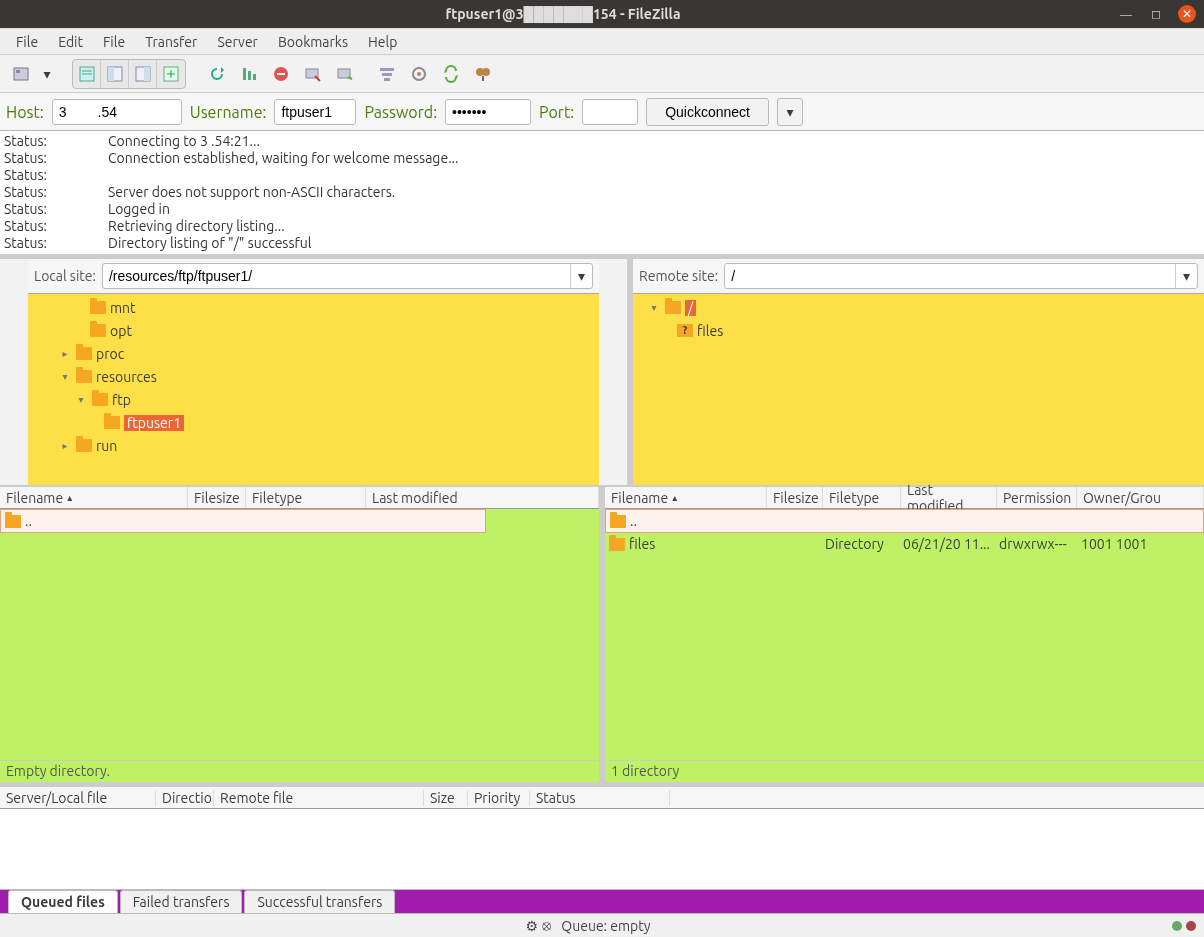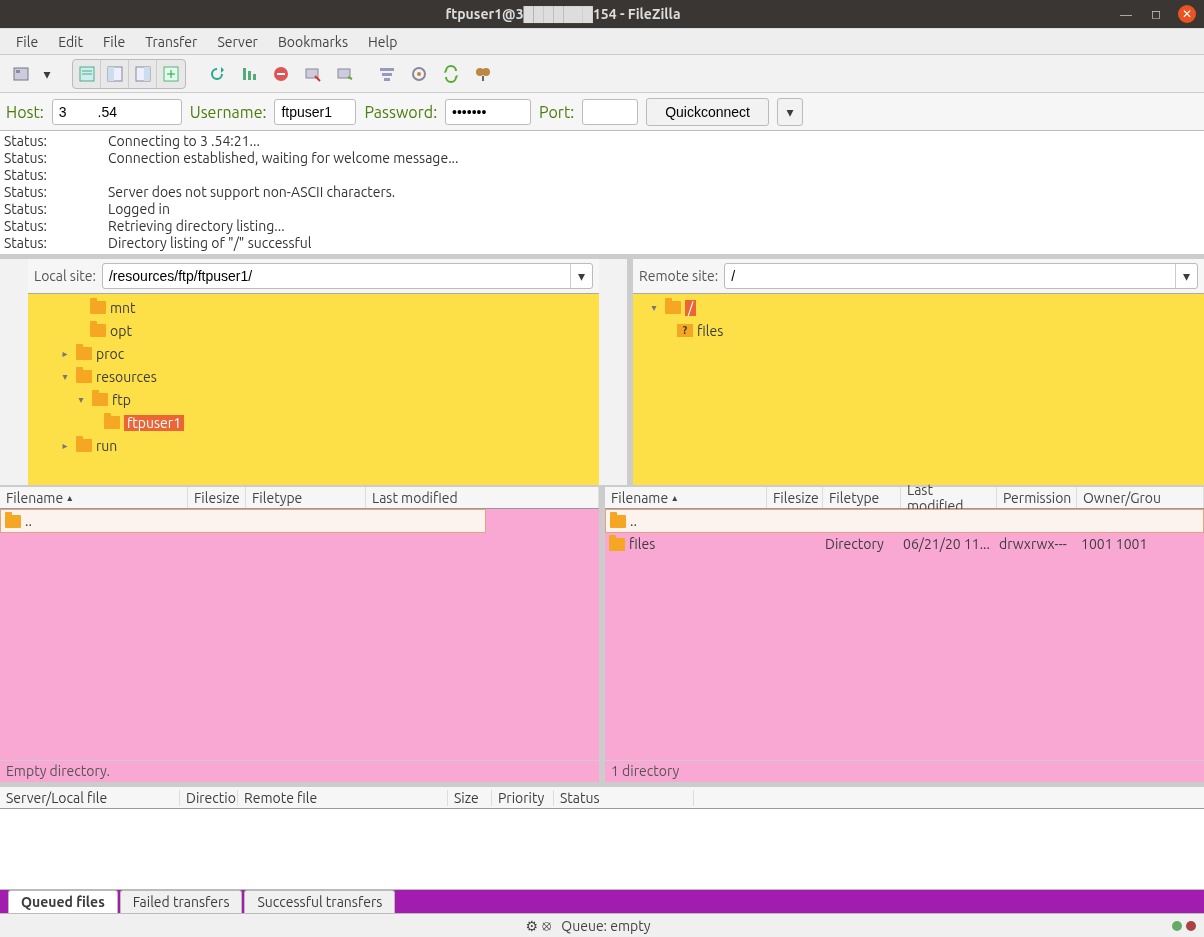--- a/index.html
+++ b/index.html
@@ -52,21 +52,21 @@
 .tree { flex:1; overflow:auto; padding:2px 2px; font-size:14px;}
 .tree-row { display:flex; align-items:center; height:23px; gap:4px; cursor:pointer;}
 .chev { width:14px; display:inline-flex; justify-content:center; color:#777; font-size:10px;}
 .folder-icon { width:16px; height:13px; background:#f5a623; border-radius:1px; position:relative; display:inline-block; }
 .folder-icon::before { content:""; position:absolute; top:-3px; left:0; width:7px; height:3px; background:#f5a623; border-radius:1px 1px 0 0;}
 .folder-q { width:16px; height:13px; background:#f5a623; display:inline-flex; align-items:center; justify-content:center; font-size:10px; font-weight:bold; color:#333;}
 .sel { background:#eb6536; color:#fff; padding:0 3px;}
 
 
 .filesplit { display:flex; flex:1; min-height:0; border-bottom:5px solid #ccc;}
-.listpane { flex:1; display:flex; flex-direction:column; background:#f9a8d4;}
+.listpane { flex:1; display:flex; flex-direction:column; background:#bef264;}
 .listpane + .listpane { border-left:6px solid #ccc;}
 .listhead { display:flex; border-bottom:1px solid #999; background:#f6f6f6; font-size:14px; color:#444; height:22px; align-items:center;}
 .listhead .col { padding:0 6px; border-right:1px solid #ddd; height:100%; display:flex; align-items:center; gap:4px; cursor:pointer;}
 .listbody { flex:1; overflow:auto; position:relative;}
 .listrow { display:flex; align-items:center; height:22px; font-size:14px;}
 .listrow.selected { outline:1px solid #e8a07f; background:#fdf3ee;}
 .statusline { border-top:1px solid #ccc; padding:2px 6px; color:#555; font-size:14px; height:22px;}
 
 
 .queue { height:102px; background:#fff; display:flex; flex-direction:column;}
@@ -363,21 +363,21 @@
         <div style="width:82px">drwxrwx---</div>
         <div style="flex:1">1001 1001</div>
       </div>
     </div>
     <div class="statusline">1 directory</div>
   </div>
 </div>
 
 <div class="queue">
   <div class="queuehead">
-    <div class="col" style="width:180px">Server/Local file</div>
+    <div class="col" style="width:156px">Server/Local file</div>
     <div class="col" style="width:58px">Directio</div>
     <div class="col" style="width:210px">Remote file</div>
     <div class="col" style="width:44px">Size</div>
     <div class="col" style="width:62px">Priority</div>
     <div class="col" style="width:140px">Status</div>
   </div>
   <div class="queuebody"></div>
 </div>
 
 <div class="tabs">

